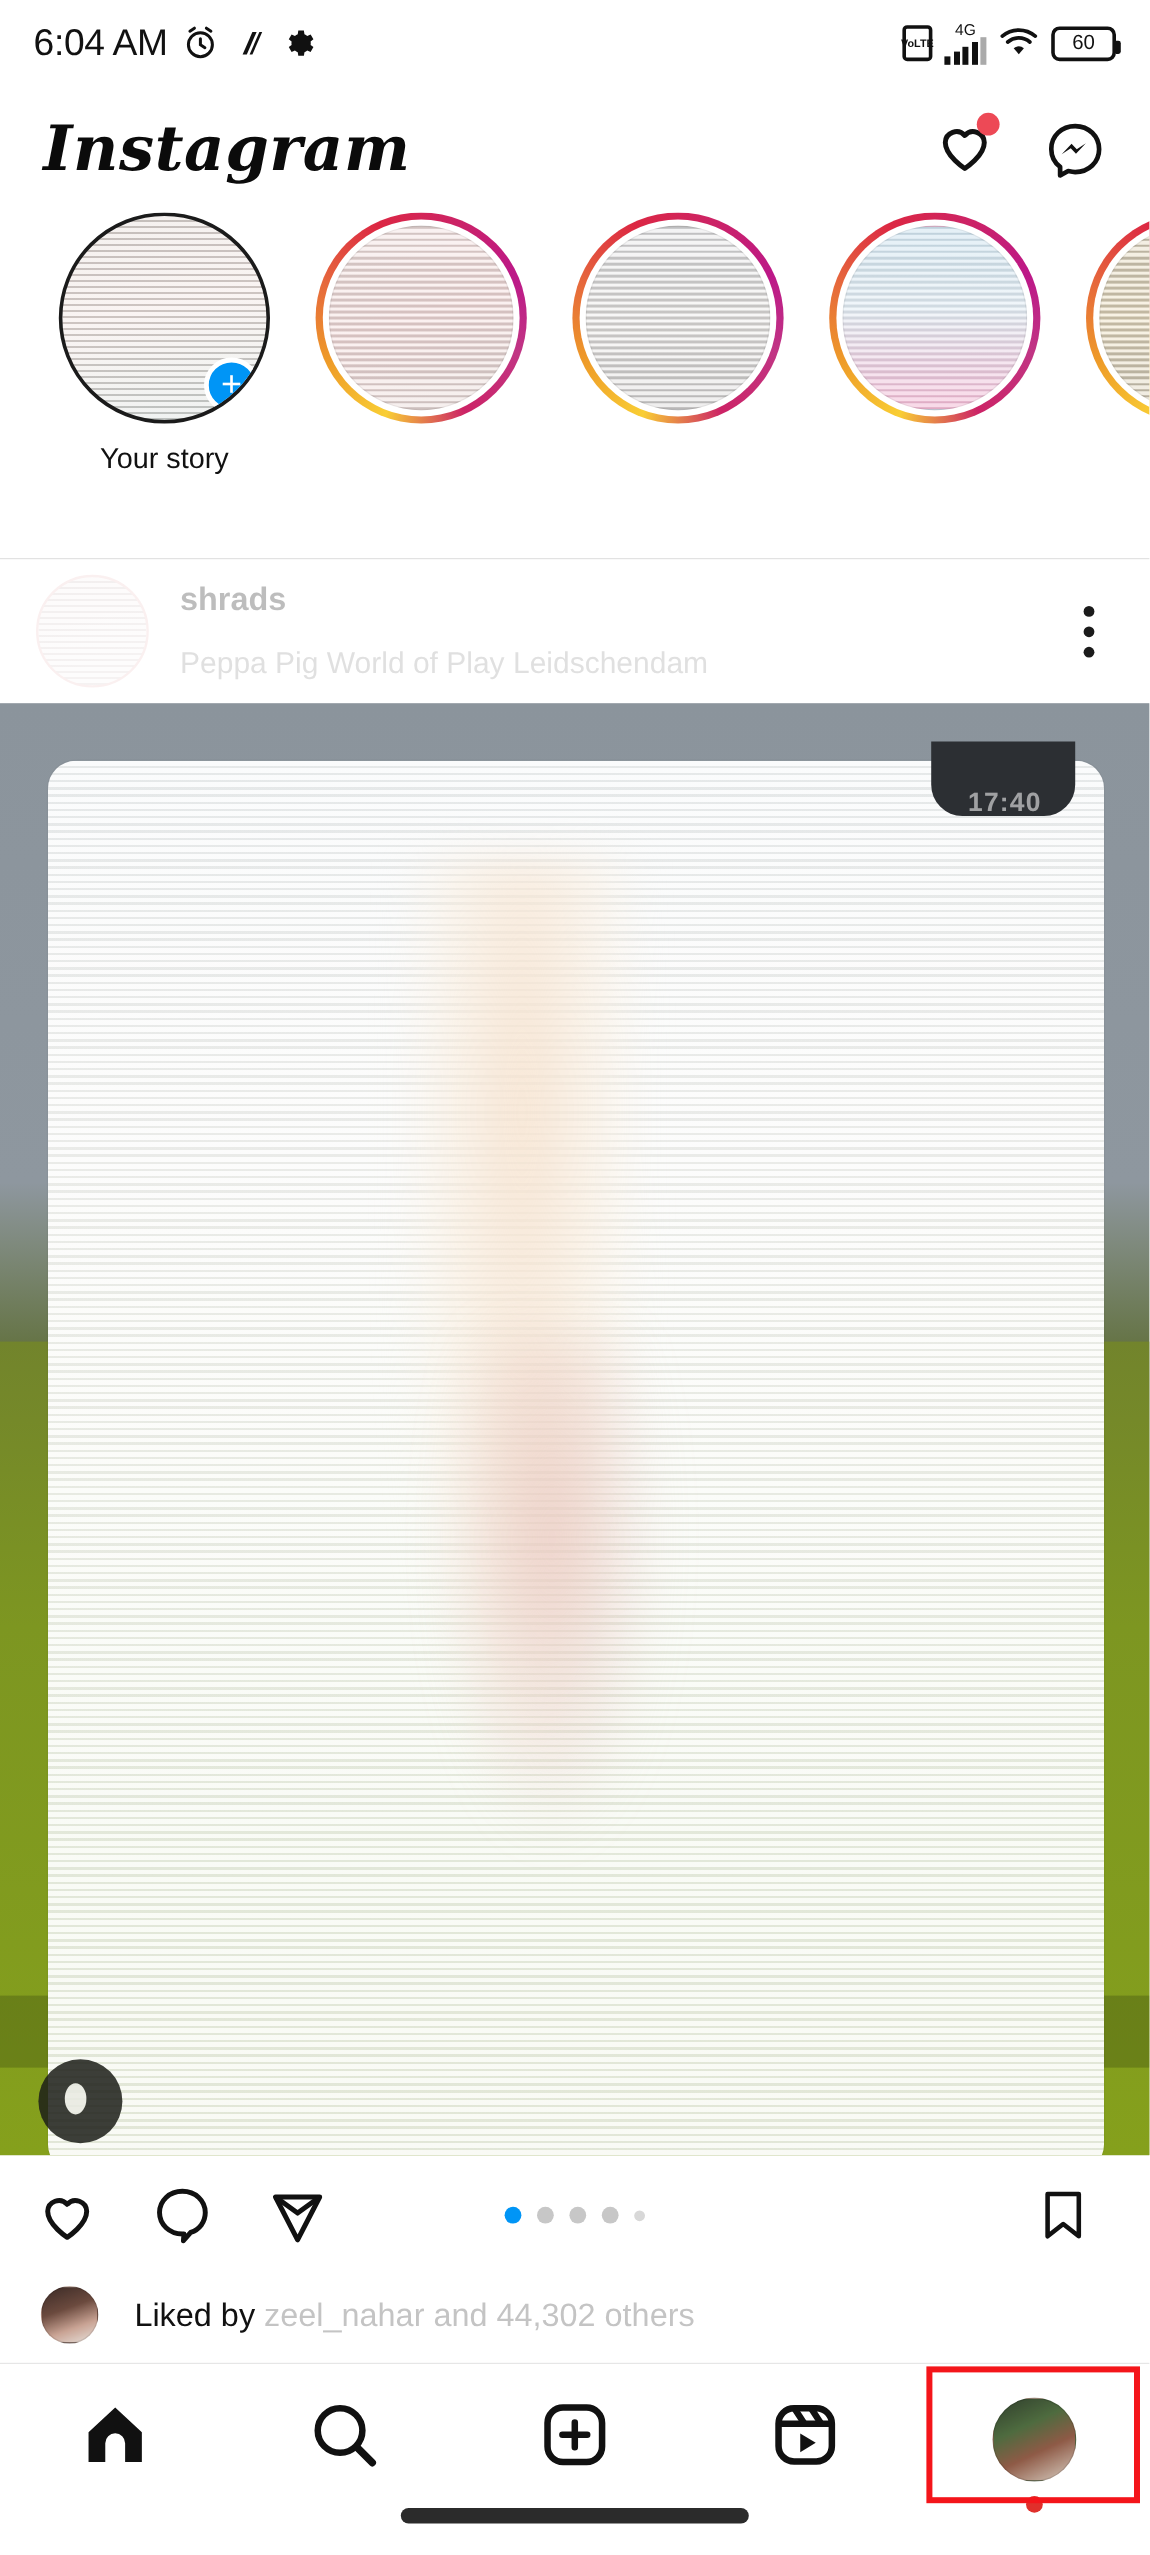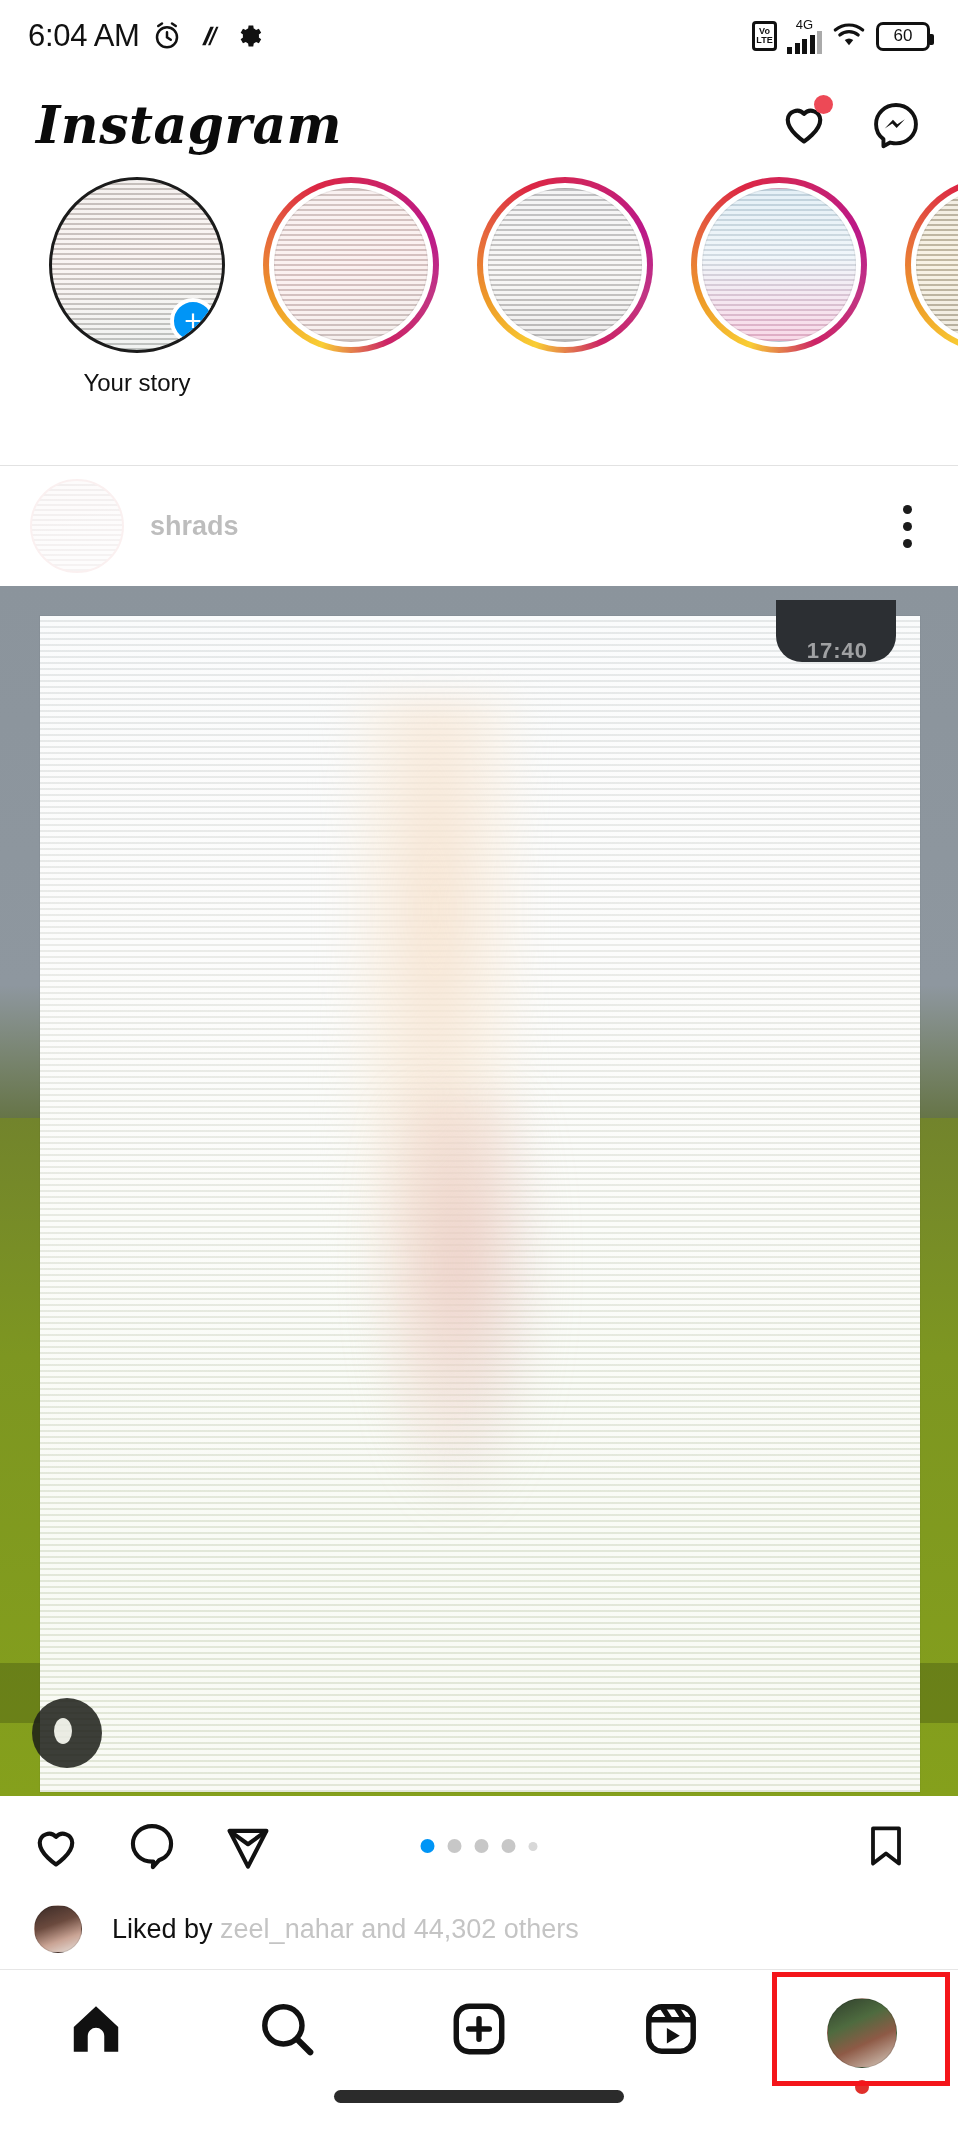--- a/index.html
+++ b/index.html
@@ -18,21 +18,21 @@
     padding:0 28px;
     gap:40px;
   }
   .sb-left { display:flex; align-items:center; gap:12px; }
   .sb-time { font-size:31px; font-weight:400; color:#111; letter-spacing:-0.3px; }
   .sb-right { display:flex; align-items:center; gap:10px; }
   .ico { display:inline-block; line-height:0; }
 
   .volte-box {
     width:25px; height:30px; border:3px solid #111; border-radius:4px;
-    display:flex; flex-direction:column; align-items:center; justify-content:center;
+    display:flex; flex-direction:row; align-items:center; justify-content:center;
     font-size:9px; font-weight:bold; line-height:9px; color:#111;
   }
   .net-wrap { display:flex; flex-direction:column; align-items:center; line-height:1; }
   .net-label { font-size:13px; color:#111; margin-bottom:1px; }
   .bars { display:flex; align-items:flex-end; gap:2.5px; height:22px; }
   .bars i { width:5px; background:#111; display:block; }
   .bars i:nth-child(1){height:7px;} .bars i:nth-child(2){height:11px;}
   .bars i:nth-child(3){height:15px;} .bars i:nth-child(4){height:19px;}
   .bars i:nth-child(5){height:23px; background:#aaa;}
 
@@ -129,25 +129,26 @@
   .post-media {
     position:absolute; top:586px; left:0; width:958px; height:1210px;
     background:linear-gradient(180deg,#8b949c 0%,#8e979f 33%,#5b6b2f 47%,#6d8524 60%, #7f971f 100%);
     overflow:hidden;
   }
   .media-green-top { position:absolute; left:0; top:44%; width:100%; height:56%;
     background:linear-gradient(180deg,#72842c 0%,#7d9621 35%,#85a01c 100%); }
   .media-green-band { position:absolute; left:0; bottom:6%; width:100%; height:5%;
     background:rgba(60,75,18,0.35); }
   .inner-photo {
-    position:absolute; left:40px; top:30px; width:880px; height:1176px;
+    position:absolute; left:40px; top:48px; width:880px; height:1176px;
     background:
       repeating-linear-gradient(0deg, rgba(120,130,120,0.10) 0 2px, rgba(255,255,255,0.65) 2px 6px),
       linear-gradient(180deg,#f2f4f6 0%,#f7f7f5 28%,#f4f6ee 52%,#eef3e4 78%,#eef2e2 100%);
     box-shadow:0 0 0 1px rgba(0,0,0,0.03);
+    border-radius:23px;
   }
   .figure-blur {
     position:absolute; left:300px; top:80px; width:190px; height:760px;
     background:radial-gradient(ellipse at 50% 28%, rgba(246,226,206,0.85), rgba(250,240,226,0.45) 55%, rgba(255,255,255,0) 78%);
     filter:blur(16px);
   }
   .figure-blur2 {
     position:absolute; left:330px; top:480px; width:180px; height:420px;
     background:radial-gradient(ellipse at 50% 40%, rgba(226,180,172,0.55), rgba(255,255,255,0) 72%);
     filter:blur(20px);
@@ -339,20 +340,21 @@
       <div class="story-label"></div>
     </div>
 
   </div>
   <div class="stories-divider"></div>
 
   <div class="post-head">
     <div class="ph-avatar"></div>
     <div class="ph-text">
       <div class="ph-user">shrads</div>
+      <div class="ph-loc">Peppa Pig World of Play Leidschendam</div>
     </div>
     <div class="ph-more">
         <i></i>
         <i></i>
         <i></i>
       </div>
   </div>
 
   <div class="post-media">
     <div class="media-green-top"></div>

